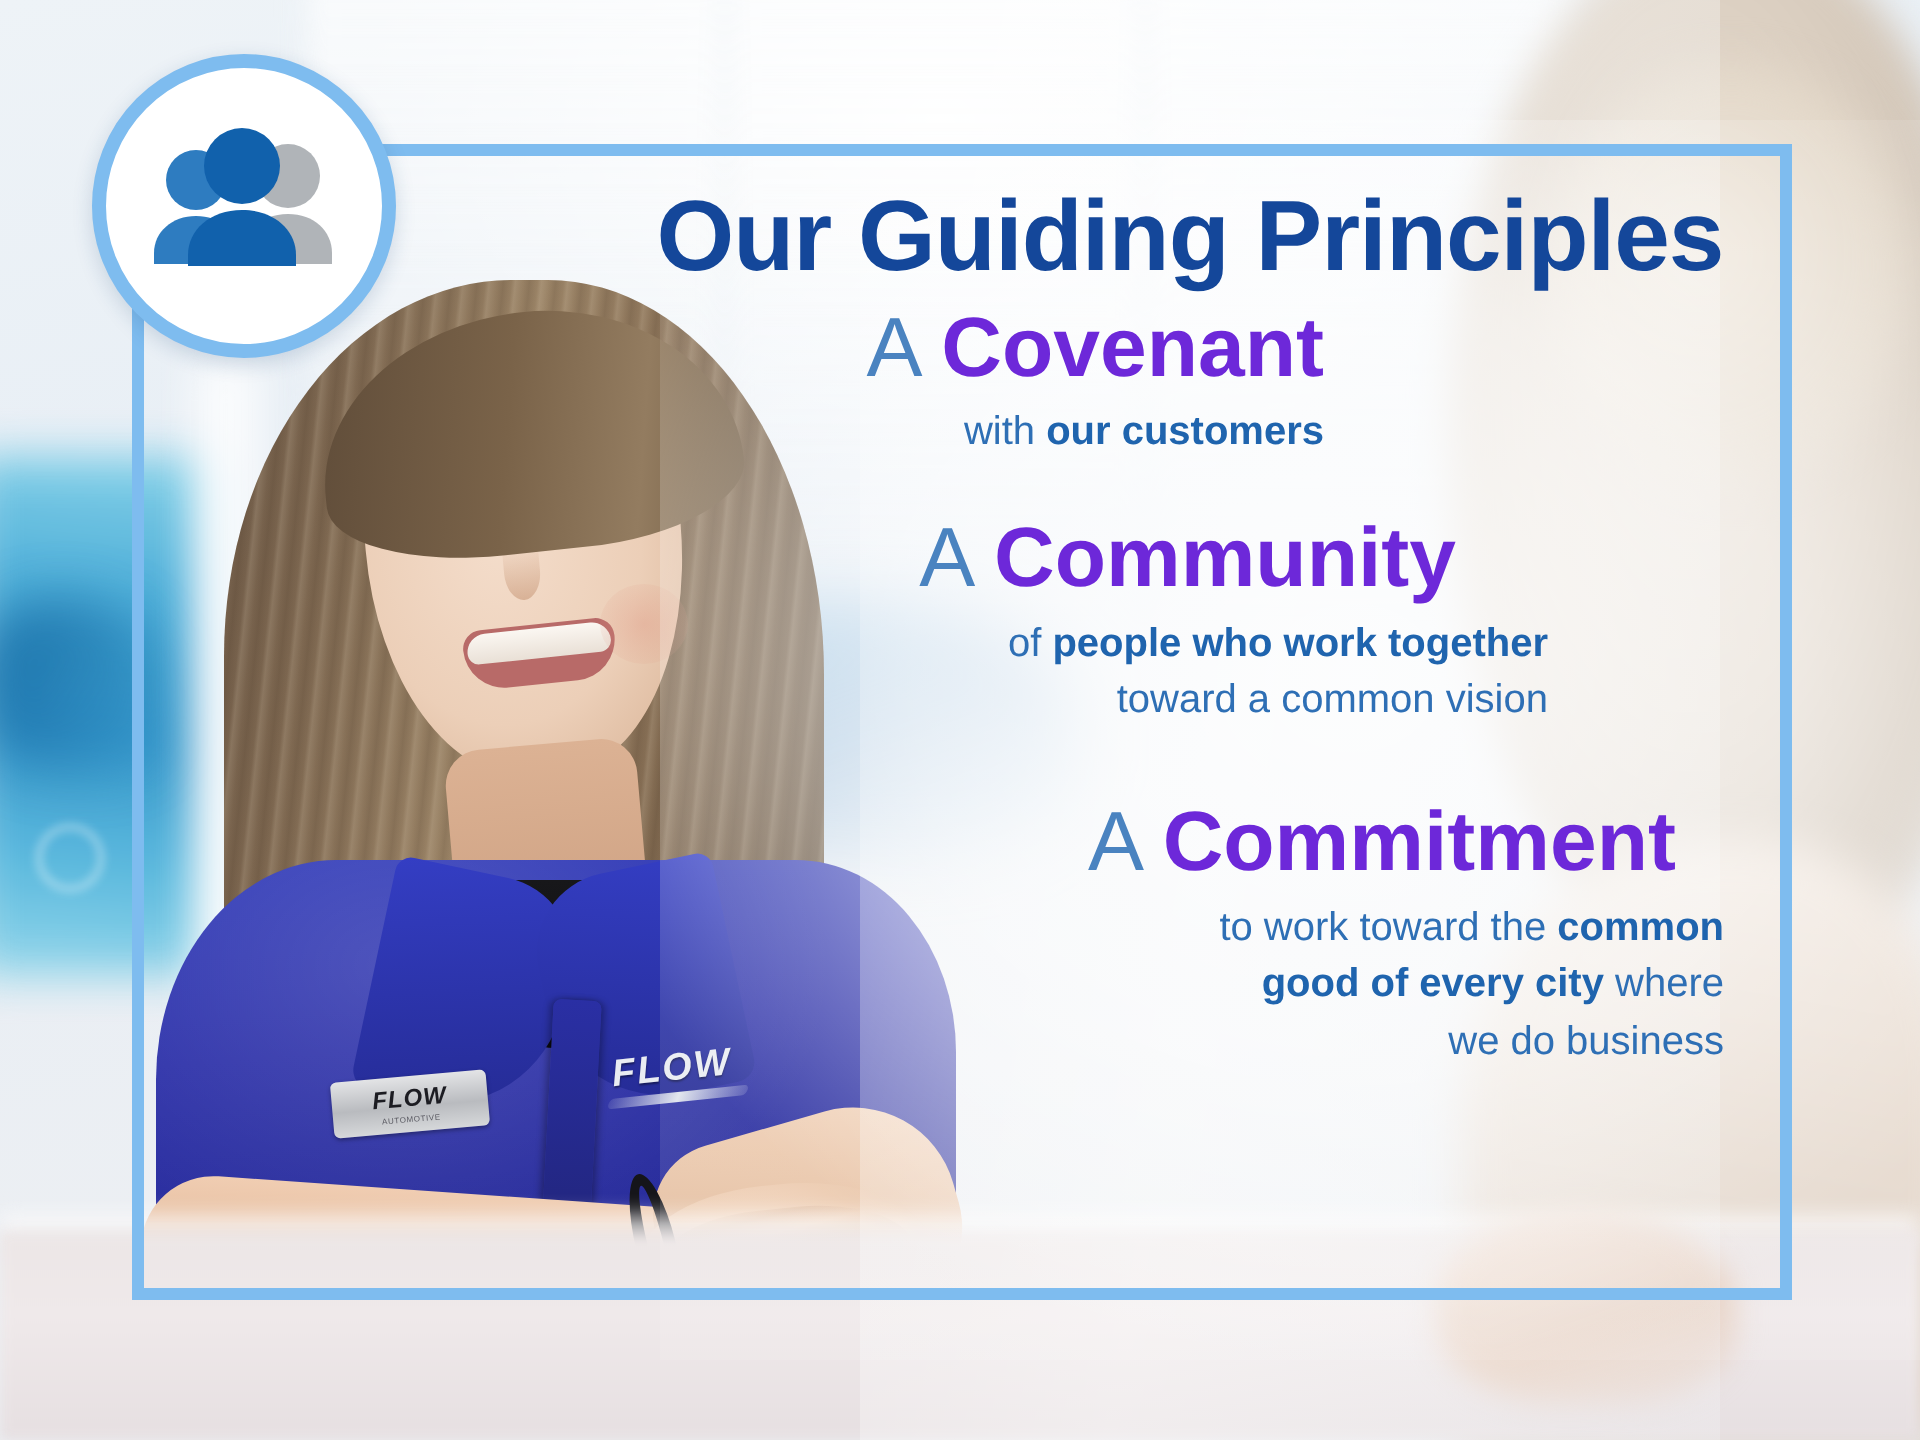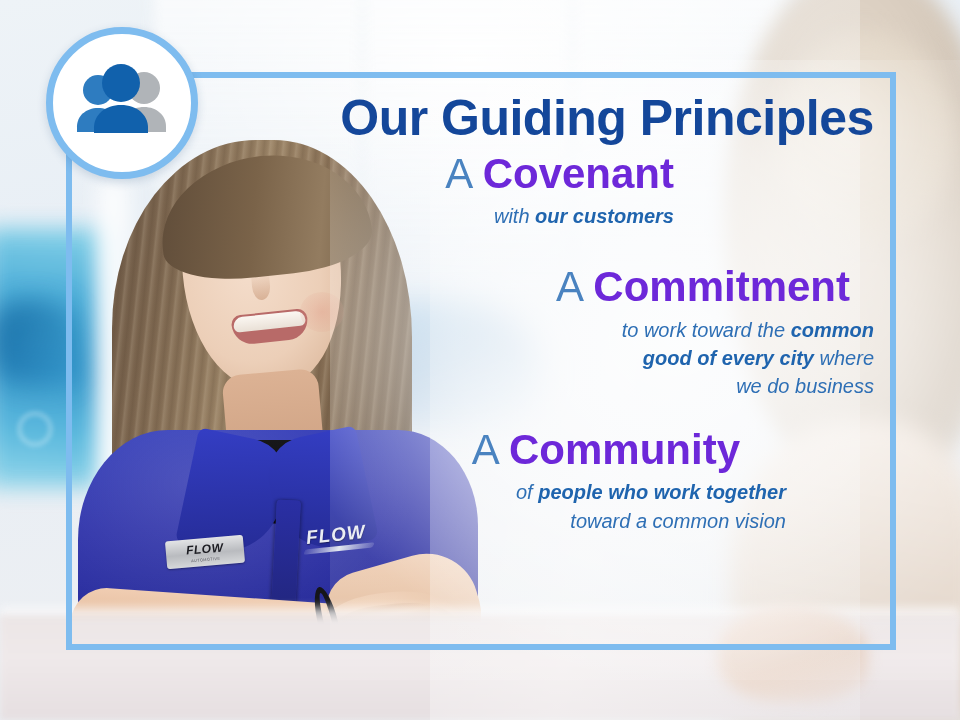--- a/index.html
+++ b/index.html
@@ -366,21 +366,21 @@
     background: #ffffff;
     border: 7px solid #7ebcef;
     box-shadow: 0 3px 10px rgba(30,70,120,0.18);
     display: flex; align-items: center; justify-content: center;
   }
   .badge-circle svg { display:block; }
 
   
   .copy {
     position: absolute;
-    left: 308px; top: 92px;
+    left: 296px; top: 92px;
     width: 580px;
     text-align: right;
     color: #2f6fb5;
   }
   .headline {
     font-size: 50px;
     font-weight: 700;
     color: #14479a;
     letter-spacing: -0.5px;
     line-height: 1.05;
@@ -396,21 +396,20 @@
   }
   .p-article { font-weight: 400; color: #4a83c0; }
   .p-word { font-weight: 700; color: #6d28d9; }
 
   .p-sub {
     font-size: 20px;
     line-height: 1.42;
     color: #2e6fb5;
     font-weight: 400;
     margin-top: 6px;
-    font-style: italic;
   }
   .p-sub b { font-weight: 700; color: #1f64ae; }
 
   #pr-0 { margin-top: 6px; }
   #pr-0 .p-title { padding-right: 214px; }
   #pr-0 .p-sub   { padding-right: 214px; }
 
   #pr-1 { margin-top: 26px; }
   #pr-1 .p-title { padding-right: 148px; }
   #pr-1 .p-sub   { padding-right: 102px; }
@@ -502,35 +501,35 @@
 
     <div class="principle" id="pr-0">
       <div class="p-title">
         <span class="p-article">A </span><span class="p-word">Covenant</span>
       </div>
       <div class="p-sub">
         <span>with </span><b>our customers</b>
       </div>
     </div>
 
+    <div class="principle" id="pr-1">
+      <div class="p-title">
+        <span class="p-article">A </span><span class="p-word">Community</span>
+      </div>
+      <div class="p-sub">
+        <span>of </span><b>people who work together</b><br>
+        <span>toward a common vision</span>
+      </div>
+    </div>
+
     <div class="principle" id="pr-2">
       <div class="p-title">
         <span class="p-article">A </span><span class="p-word">Commitment</span>
       </div>
       <div class="p-sub">
         <span>to work toward the </span><b>common</b><br>
         <b>good of every city</b><span> where</span><br>
         <span>we do business</span>
       </div>
     </div>
 
-    <div class="principle" id="pr-1">
-      <div class="p-title">
-        <span class="p-article">A </span><span class="p-word">Community</span>
-      </div>
-      <div class="p-sub">
-        <span>of </span><b>people who work together</b><br>
-        <span>toward a common vision</span>
-      </div>
-    </div>
-
   </div>
 </div>
 
 </body></html>

